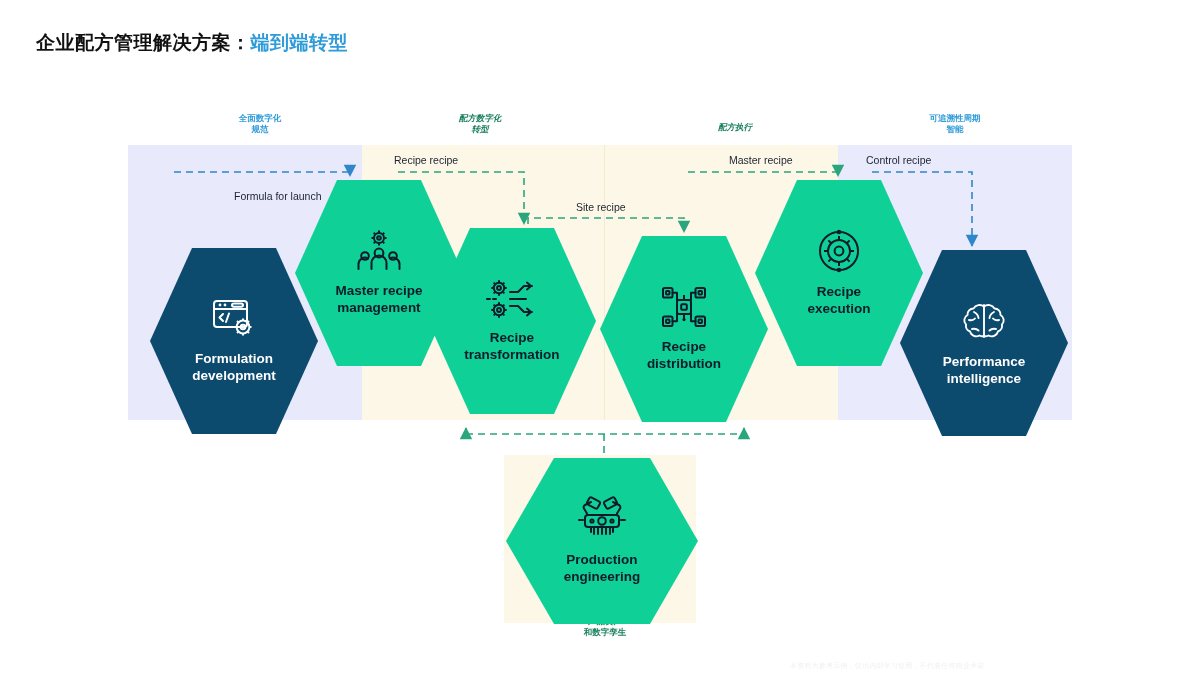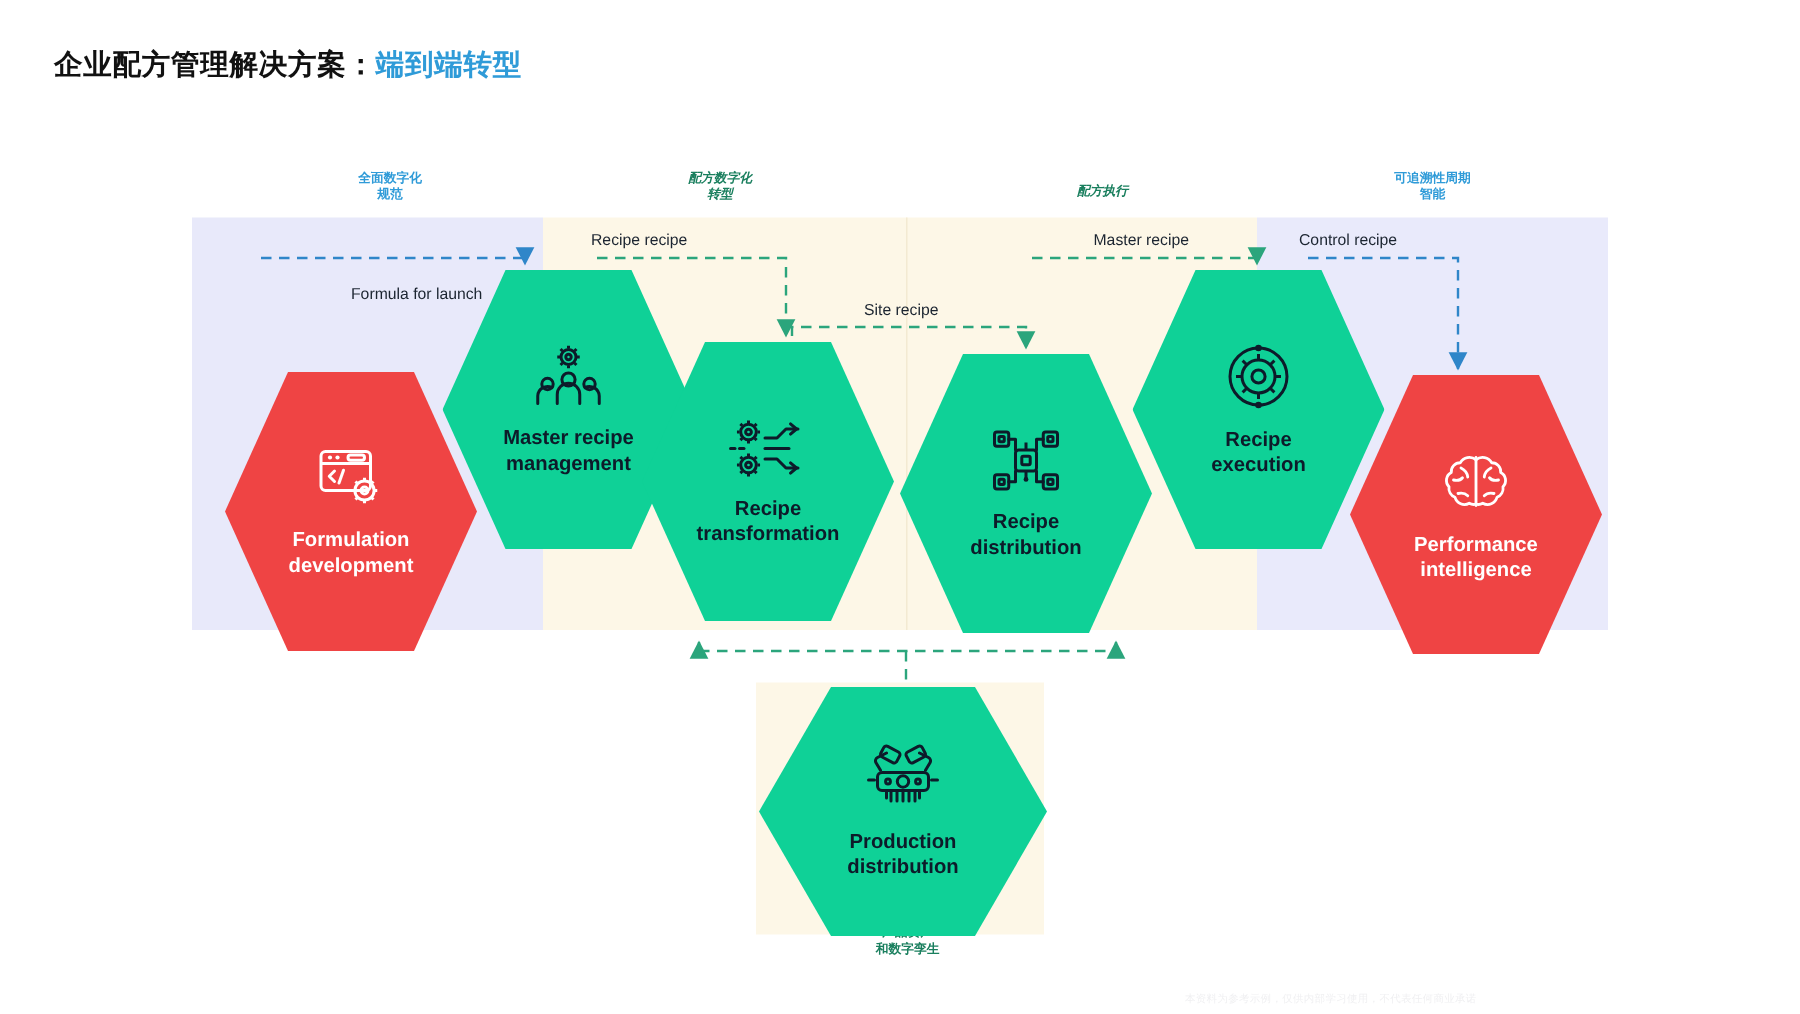--- a/index.html
+++ b/index.html
@@ -44,21 +44,21 @@
     clip-path: polygon(25% 0%, 75% 0%, 100% 50%, 75% 100%, 25% 100%, 0% 50%);
     display:flex; flex-direction:column;
     align-items:center; justify-content:center;
     text-align:center;
   }
   .hex .hex-icon { display:block; margin-bottom:6px; }
   .hex .hex-label {
     font-size:13.5px; font-weight:bold; line-height:1.25;
     white-space:pre-line; padding:0 14px;
   }
-  .hex.blue  { background:#ef4444; }
+  .hex.blue  { background:#0c4a6e; }
   .hex.blue .hex-label { color:#ffffff; }
   .hex.green { background:#0fd197; }
   .hex.green .hex-label { color:#0d1b2a; }
 
   #hex-formulation { left:150px; top:248px; width:168px; height:186px; }
   #hex-master      { left:295px; top:180px; width:168px; height:186px; }
   #hex-transform   { left:428px; top:228px; width:168px; height:186px; }
   #hex-distribute  { left:600px; top:236px; width:168px; height:186px; }
   #hex-execution   { left:755px; top:180px; width:168px; height:186px; }
   #hex-performance { left:900px; top:250px; width:168px; height:186px; }
@@ -339,18 +339,18 @@
         <path d="M13 19 h28 a3 3 0 0 1 3 3 v6 a3 3 0 0 1 -3 3 h-28 a3 3 0 0 1 -3 -3 v-6 a3 3 0 0 1 3 -3 z"></path>
         <circle cx="27" cy="25" r="3.8"></circle>
         <circle cx="17" cy="25" r="1.6"></circle>
         <circle cx="37" cy="25" r="1.6"></circle>
         <path d="M19 31 v7 M23 31 v7 M27 31 v7 M31 31 v7 M35 31 v7" stroke-linecap="round"></path>
         <path d="M16 31 v5 M38 31 v5" stroke-linecap="round"></path>
         <path d="M8 24 h-4 M46 24 h4" stroke-linecap="round"></path>
       </svg>
     </span>
     <span class="hex-label">Production
-distribution</span>
+engineering</span>
   </div>
 
 </div>
 
 <div id="watermark">本资料为参考示例，仅供内部学习使用，不代表任何商业承诺</div>
 
 </body></html>

